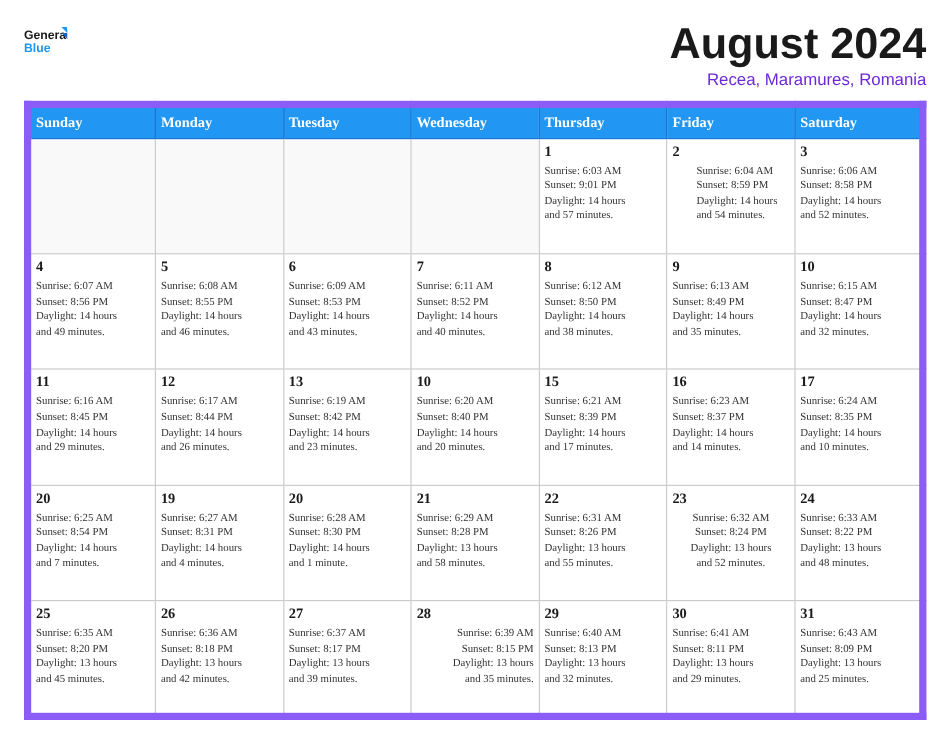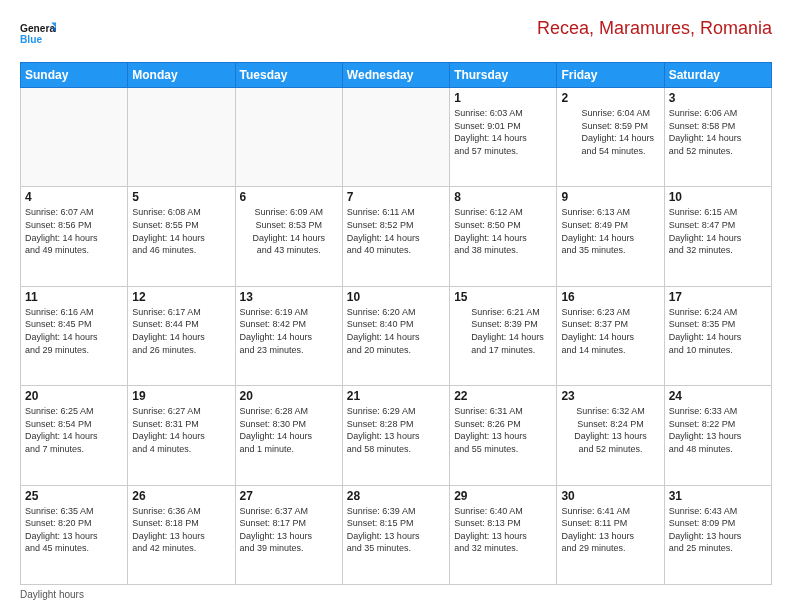--- a/index.html
+++ b/index.html
@@ -31,30 +31,31 @@
     .title-block {
       text-align: right;
     }
     .month-title {
       font-size: 36px;
       font-weight: bold;
       color: #1a1a1a;
       line-height: 1.1;
     }
     .subtitle {
-      font-size: 18px;
-      color: #b91c1c;
+      font-size: 14px;
+      color: #6d28d9;
       margin-top: 2px;
     }
     .calendar {
       flex: 1;
-      border: 1px solid #8b5cf6;
+      border: 6px solid #8b5cf6;
       border-collapse: collapse;
       width: 100%;
       table-layout: fixed;
+      font-family: Liberation Serif, serif;
     }
     .calendar th {
       background: #2196F3;
       color: #fff;
       font-size: 12px;
       font-weight: bold;
       padding: 5px 4px;
       text-align: left;
       border: 1px solid #1976D2;
     }
@@ -96,20 +97,21 @@
   <div class="header">
     <div class="logo">
     <svg width="36" height="36" viewBox="0 0 60 42">
       <text x="0" y="18" font-size="17" font-weight="bold" font-family="Arial" fill="#1a1a1a">General</text>
       <text x="0" y="36" font-size="17" font-weight="bold" font-family="Arial" fill="#2196F3">Blue</text>
       <polygon points="52,2 60,2 60,10" fill="#2196F3"></polygon>
       <polygon points="52,10 60,10 60,18" fill="#1565C0"></polygon>
     </svg>
   </div>
     <div class="title-block">
+      <div class="month-title">August 2024</div>
       <div class="subtitle">Recea, Maramures, Romania</div>
     </div>
   </div>
 
   <table class="calendar">
     <thead>
       <tr>
         <th>Sunday</th>
         <th>Monday</th>
         <th>Tuesday</th>
@@ -157,21 +159,21 @@
           </td>
           <td>
             <span class="day-num">5</span>
             <div class="day-info" style="white-space: pre-line;">Sunrise: 6:08 AM
 Sunset: 8:55 PM
 Daylight: 14 hours
 and 46 minutes.</div>
           </td>
           <td>
             <span class="day-num">6</span>
-            <div class="day-info" style="white-space: pre-line; text-align: center;">Sunrise: 6:09 AM
+            <div class="day-info" style="white-space: pre-line;">Sunrise: 6:09 AM
 Sunset: 8:53 PM
 Daylight: 14 hours
 and 43 minutes.</div>
           </td>
           <td>
             <span class="day-num">7</span>
             <div class="day-info" style="white-space: pre-line;">Sunrise: 6:11 AM
 Sunset: 8:52 PM
 Daylight: 14 hours
 and 40 minutes.</div>
@@ -222,21 +224,21 @@
           </td>
           <td>
             <span class="day-num">10</span>
             <div class="day-info" style="white-space: pre-line;">Sunrise: 6:20 AM
 Sunset: 8:40 PM
 Daylight: 14 hours
 and 20 minutes.</div>
           </td>
           <td>
             <span class="day-num">15</span>
-            <div class="day-info" style="white-space: pre-line; margin-left: 17px;">Sunrise: 6:21 AM
+            <div class="day-info" style="white-space: pre-line;">Sunrise: 6:21 AM
 Sunset: 8:39 PM
 Daylight: 14 hours
 and 17 minutes.</div>
           </td>
           <td>
             <span class="day-num">16</span>
             <div class="day-info" style="white-space: pre-line;">Sunrise: 6:23 AM
 Sunset: 8:37 PM
 Daylight: 14 hours
 and 14 minutes.</div>
@@ -317,21 +319,21 @@
           </td>
           <td>
             <span class="day-num">27</span>
             <div class="day-info" style="white-space: pre-line;">Sunrise: 6:37 AM
 Sunset: 8:17 PM
 Daylight: 13 hours
 and 39 minutes.</div>
           </td>
           <td>
             <span class="day-num">28</span>
-            <div class="day-info" style="white-space: pre-line;">Sunrise: 6:39 AM
+            <div class="day-info" style="white-space: pre-line; text-align: right;">Sunrise: 6:39 AM
 Sunset: 8:15 PM
 Daylight: 13 hours
 and 35 minutes.</div>
           </td>
           <td>
             <span class="day-num">29</span>
             <div class="day-info" style="white-space: pre-line;">Sunrise: 6:40 AM
 Sunset: 8:13 PM
 Daylight: 13 hours
 and 32 minutes.</div>
@@ -347,14 +349,13 @@
             <span class="day-num">31</span>
             <div class="day-info" style="white-space: pre-line;">Sunrise: 6:43 AM
 Sunset: 8:09 PM
 Daylight: 13 hours
 and 25 minutes.</div>
           </td>
         </tr>
       </tbody>
   </table>
 
-  <div class="footer-note">Daylight hours</div>
 </div>
 
 </body></html>

